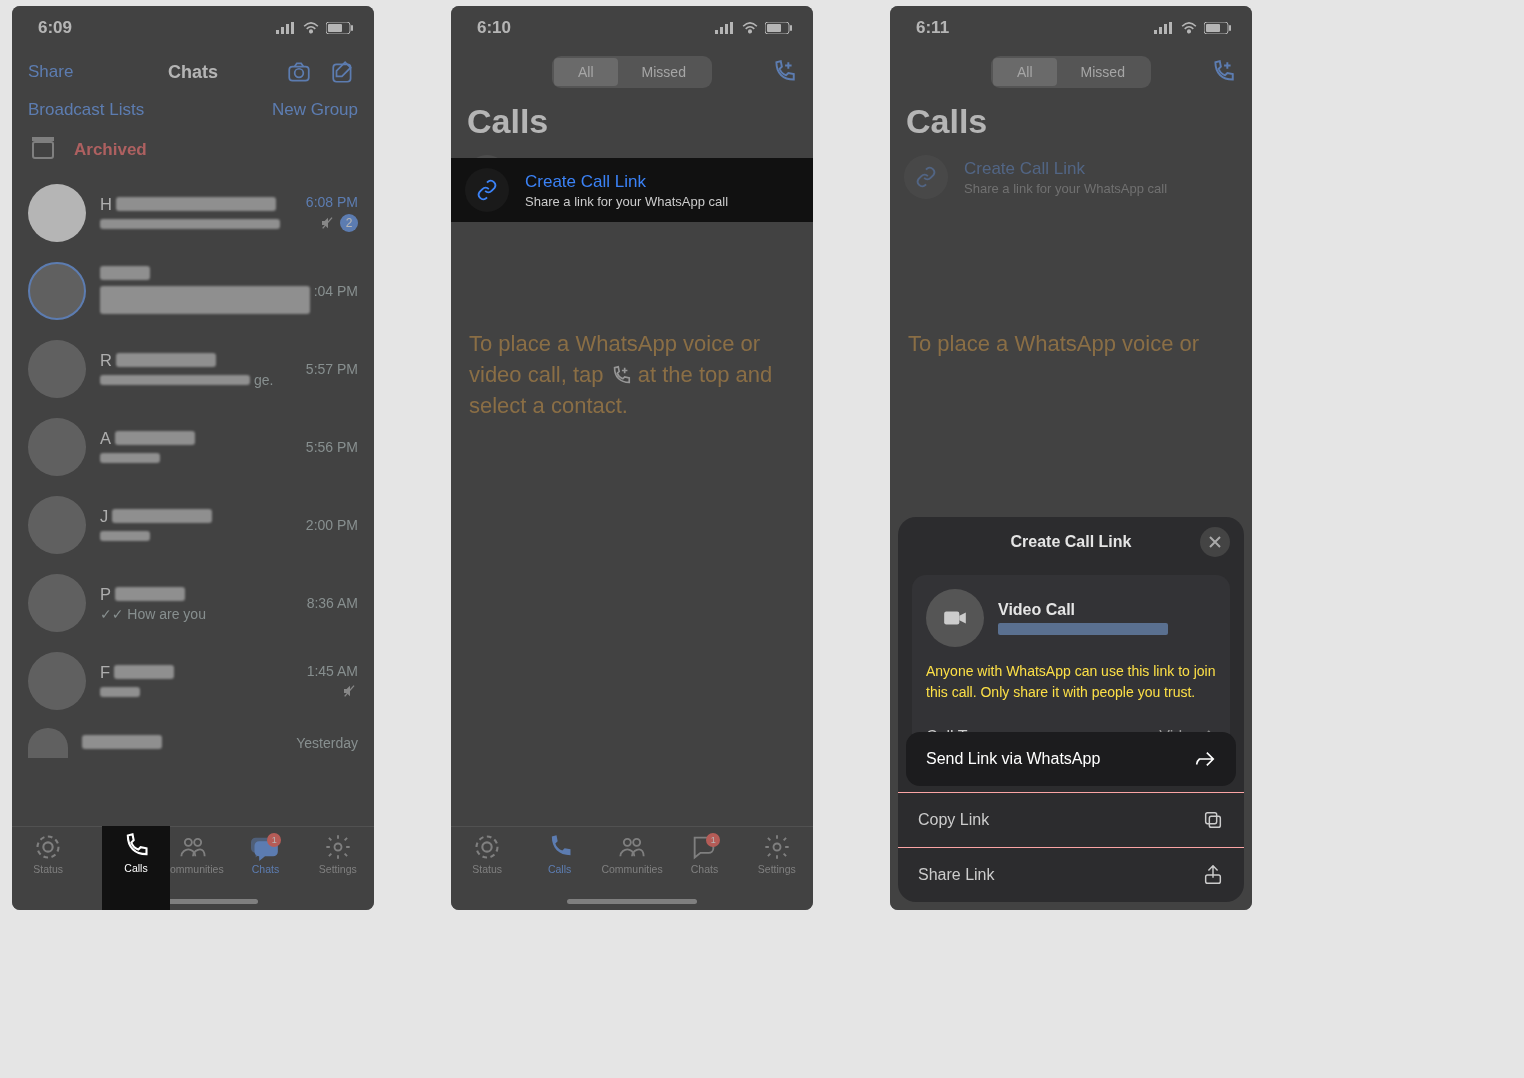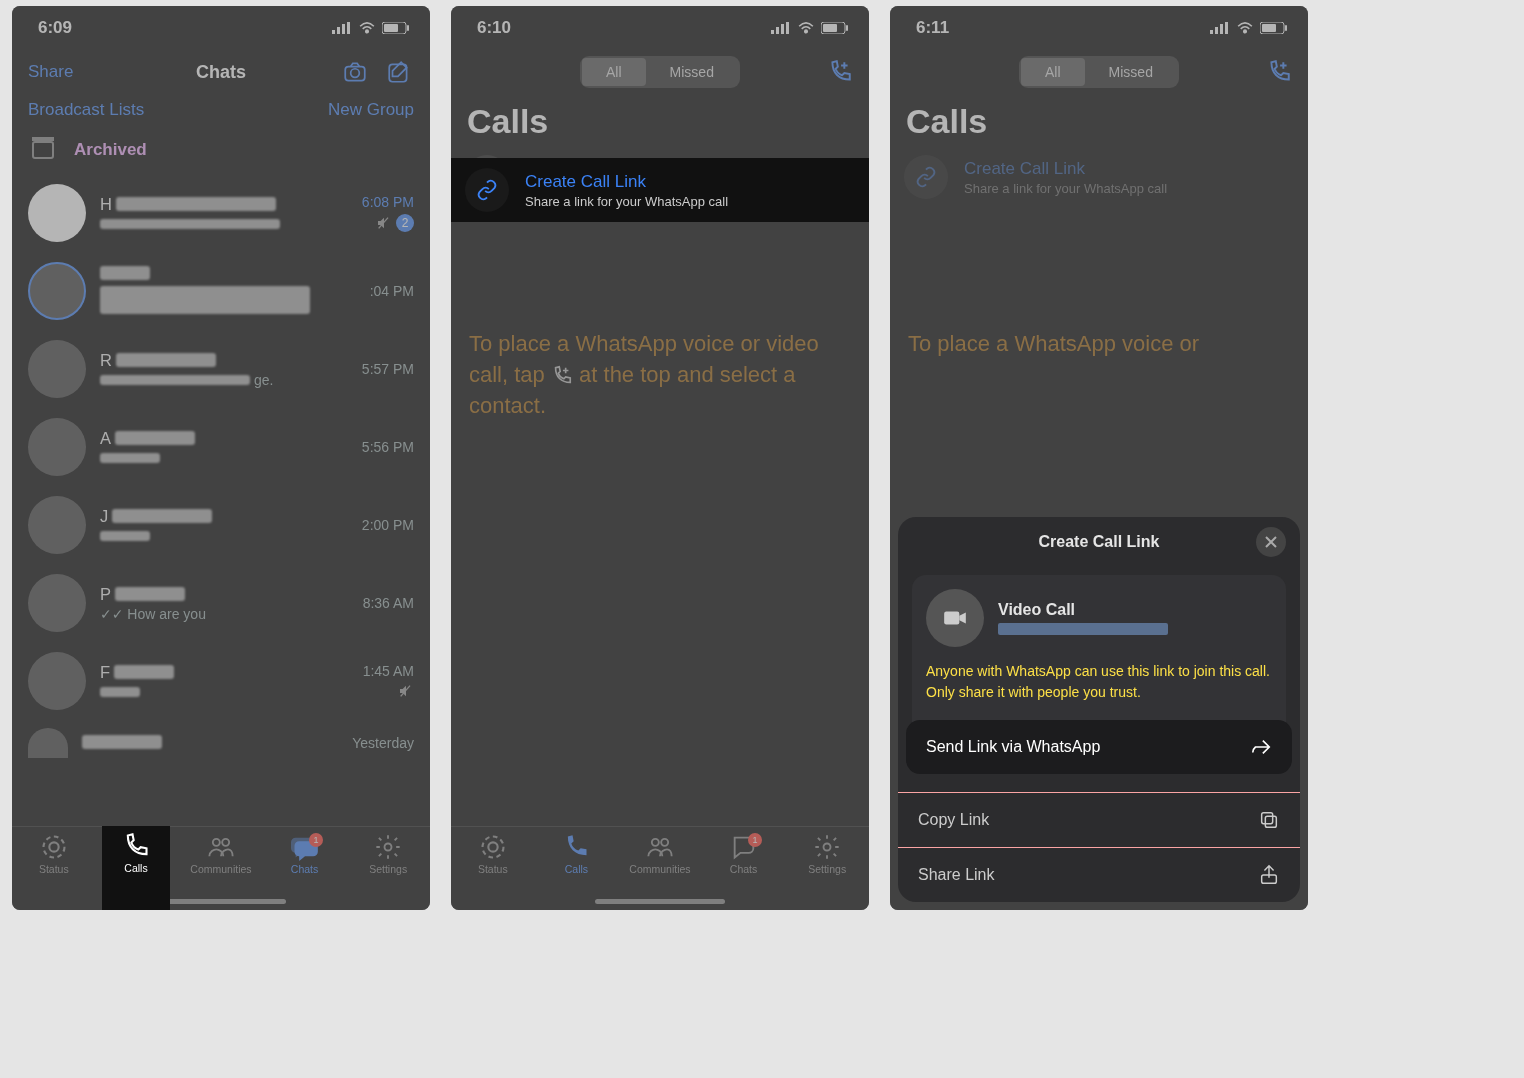--- a/index.html
+++ b/index.html
@@ -1,20 +1,20 @@
 <!DOCTYPE html>
 <html><head>
 <meta charset="utf-8">
 <style>
 * { margin: 0; padding: 0; box-sizing: border-box; font-family: -apple-system, Helvetica, Arial, sans-serif; -webkit-font-smoothing: antialiased; }
 body { background: #e5e5e5; width: 1524px; height: 1078px; position: relative; }
 
 .phone {
   position: absolute;
-  width: 418px;
+  width: 362px;
   height: 904px;
   background: #000;
   color: #fff;
   overflow: hidden;
   border-radius: 8px;
 }
 .dimmed-overlay {
   position: absolute; inset:0;
   background: rgba(120,120,120,0.55);
   pointer-events: none;
@@ -47,21 +47,21 @@
 
 .sub-row {
   display:flex; justify-content:space-between;
   padding: 6px 16px 10px;
   font-size:16px;
 }
 
 .archived-row {
   display:flex; align-items:center; gap:20px;
   padding: 10px 16px 14px 50px;
-  font-size:17px; font-weight:600; color:#f0abfc;
+  font-size:17px; font-weight:600; color:#ef4444;
 }
 .archive-box { width:22px; height:18px; border:2px solid #888; border-radius:3px; position:relative; margin-left:-30px; }
 .archive-box::after { content:''; position:absolute; top:-6px; left:-2px; right:-2px; height:4px; background:#888; }
 
 .chat-list { flex:1; }
 .chat-row {
   display:flex; align-items:center;
   padding: 8px 16px;
   gap: 14px;
   min-height: 78px;
@@ -595,19 +595,19 @@
     </div>
     <div class="action-row">
       <span>Share Link</span>
       <svg viewBox="0 0 24 24" fill="none" stroke="#ccc" stroke-width="1.6">
           <path d="M12 3v12M7 7l5-5 5 5"></path>
           <rect x="4" y="12" width="16" height="9" rx="2"></rect>
         </svg>
     </div>
   </div>
 
-  <div class="action-row hl" style="position:absolute;z-index:70;left:8px;right:8px;bottom:136px;border-radius:14px;">
+  <div class="action-row hl" style="position:absolute;z-index:70;left:8px;right:8px;bottom:124px;border-radius:14px;">
     <span>Send Link via WhatsApp</span>
     <svg viewBox="0 0 24 24" fill="none" stroke="#fff" stroke-width="1.8">
         <path d="M14 5l7 7-7 7M21 12H6a8 8 0 00-3 6"></path>
       </svg>
   </div>
 </div>
 
 </body></html>

